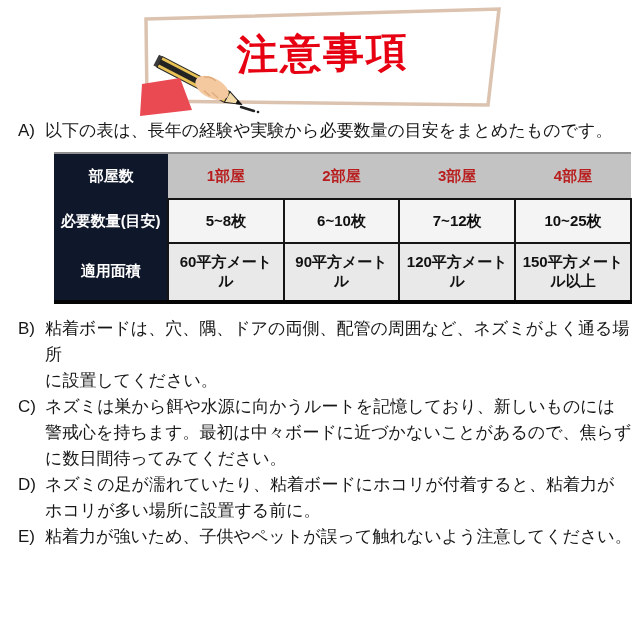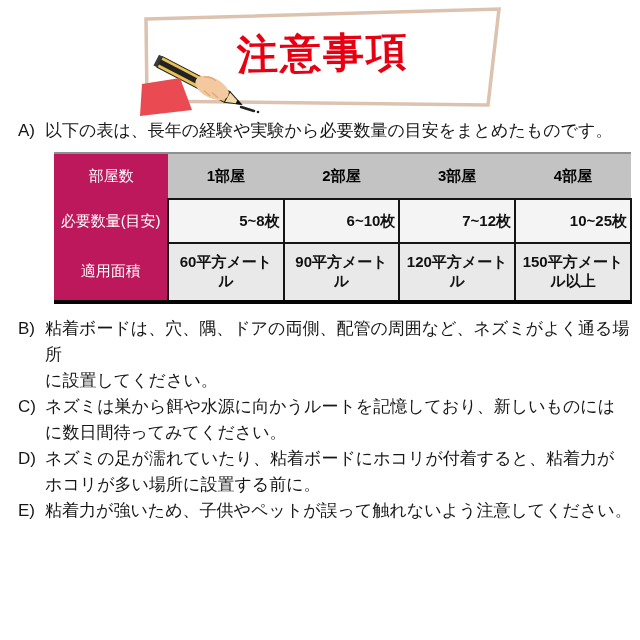--- a/index.html
+++ b/index.html
@@ -23,24 +23,24 @@
   .section .sec-lines{flex:1;}
   .sections-bottom{margin-top:12px;}
   
   .guide-table{
     border-collapse:collapse;margin:8px 0 0 36px;table-layout:fixed;
     border-top:2px solid #8f8f8f;border-bottom:4px solid #050505;
   }
   .guide-table td,.guide-table th{
     text-align:center;vertical-align:middle;font-size:15px;padding:2px 3px;
   }
-  .col-label{width:110px;background:#be185d;color:#ffffff;font-weight:normal;border:0;}
-  .hdr-cell{width:112px;background:#c3c3c3;color:#000000;font-weight:bold;border:0;}
+  .col-label{width:110px;background:#0f172a;color:#ffffff;font-weight:bold;border:0;}
+  .hdr-cell{width:112px;background:#c3c3c3;color:#b91c1c;font-weight:bold;border:0;}
   .data-cell{border:2px solid #151515;font-weight:bold;color:#111;}
-  .row-qty  .data-cell{background:#f4f4f4;height:38px;text-align:right;}
+  .row-qty  .data-cell{background:#f4f4f4;height:38px;}
   .row-area .data-cell{background:#e9e9e9;height:52px;text-align:center;}
   .row-hdr th{height:40px;}
 </style>
 </head>
 <body>
 
 <div class="banner">
   <svg class="frame-svg" width="366" height="108" viewBox="0 0 366 108">
     <polygon points="6,15 359,5 348,101 7,97" fill="#ffffff" stroke="#dcc3b0" stroke-width="3.5"></polygon>
   </svg>
@@ -110,20 +110,21 @@
       <div class="sec-lines">
         <div>粘着ボードは、穴、隅、ドアの両側、配管の周囲など、ネズミがよく通る場所</div>
         <div>に設置してください。</div>
       </div>
     </div>
 
     <div class="section">
       <div class="sec-label">C)</div>
       <div class="sec-lines">
         <div>ネズミは巣から餌や水源に向かうルートを記憶しており、新しいものには</div>
+        <div>警戒心を持ちます。最初は中々ボードに近づかないことがあるので、焦らず</div>
         <div>に数日間待ってみてください。</div>
       </div>
     </div>
 
     <div class="section">
       <div class="sec-label">D)</div>
       <div class="sec-lines">
         <div>ネズミの足が濡れていたり、粘着ボードにホコリが付着すると、粘着力が</div>
         <div>ホコリが多い場所に設置する前に。</div>
       </div>

